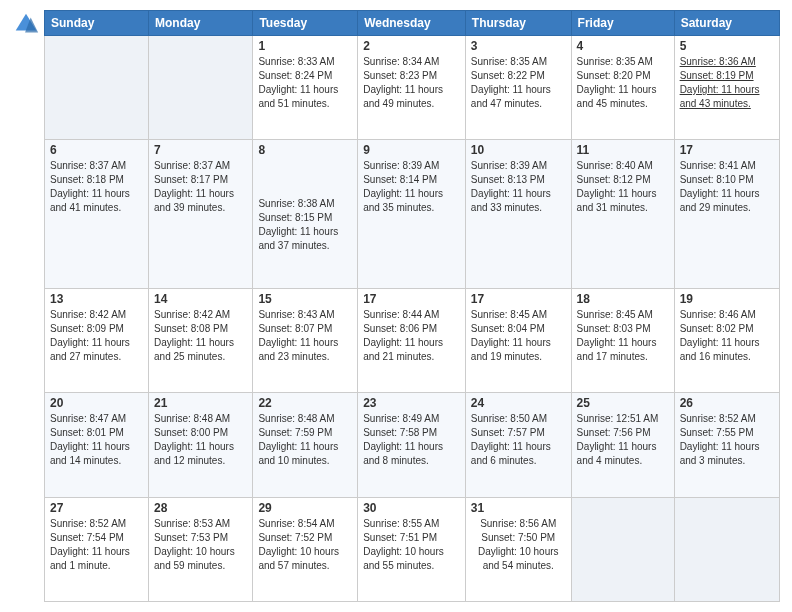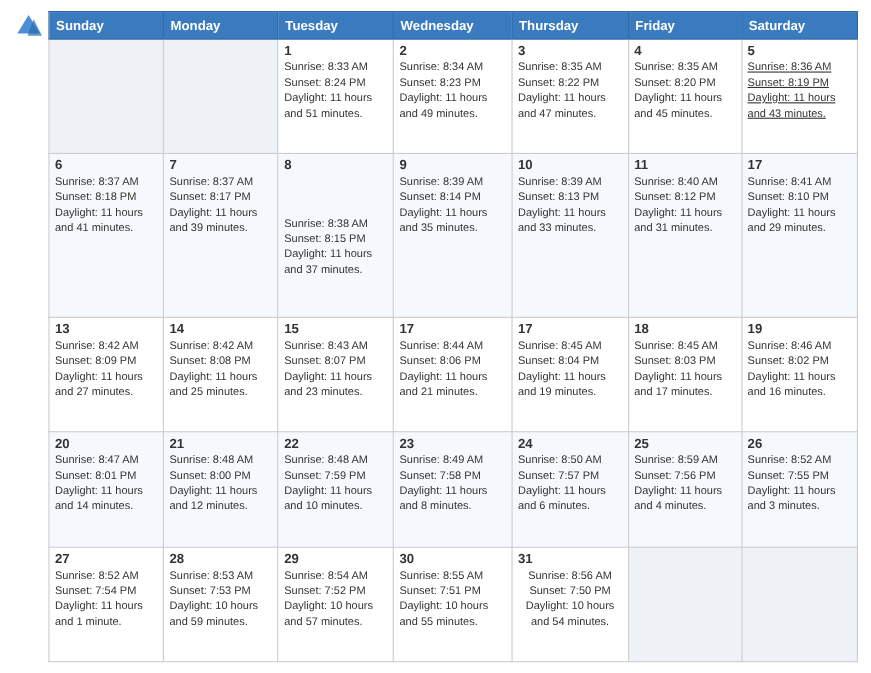--- a/index.html
+++ b/index.html
@@ -280,21 +280,21 @@
 Daylight: 11 hours and 8 minutes.</div>
           </td>
           <td>
             <div class="day-number">24</div>
             <div class="day-info" style="white-space: pre-line;">Sunrise: 8:50 AM
 Sunset: 7:57 PM
 Daylight: 11 hours and 6 minutes.</div>
           </td>
           <td>
             <div class="day-number">25</div>
-            <div class="day-info" style="white-space: pre-line;">Sunrise: 8:59 AM
+            <div class="day-info" style="white-space: pre-line;">Sunrise: 12:51 AM
 Sunset: 7:56 PM
 Daylight: 11 hours and 4 minutes.</div>
           </td>
           <td>
             <div class="day-number">26</div>
             <div class="day-info" style="white-space: pre-line;">Sunrise: 8:52 AM
 Sunset: 7:55 PM
 Daylight: 11 hours and 3 minutes.</div>
           </td>
         </tr>

